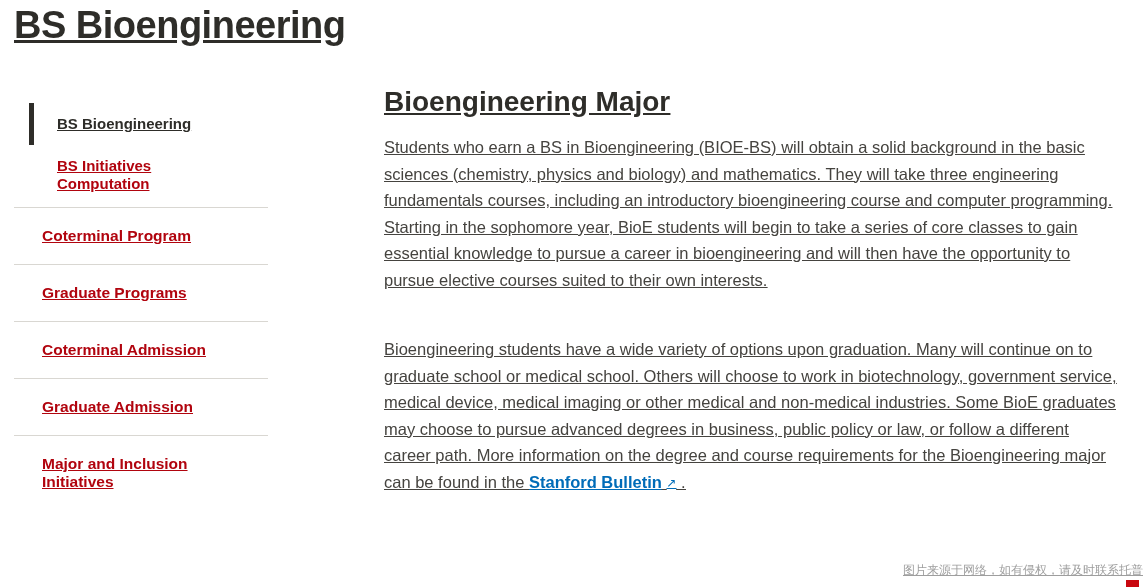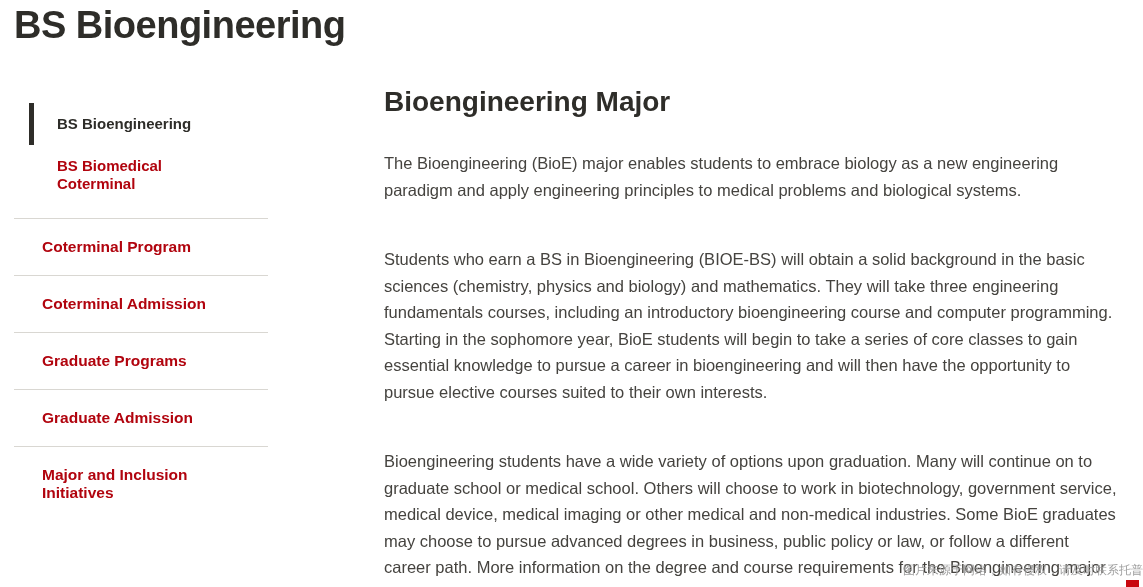--- a/index.html
+++ b/index.html
@@ -3,21 +3,21 @@
 <meta charset="utf-8">
 <style>
   :root{
     --cardinal-red:#B1040E;
     --text-dark:#2E2D29;
     --body-text:#45433F;
     --link-blue:#006CB8;
     --divider:#D9D7D2;
     --watermark-gray:#9E9E9E;
   }
-  *{box-sizing:border-box;margin:0;padding:0;}
+  *{box-sizing:border-box;margin:0;padding:0;text-decoration:underline;}
   html,body{width:1143px;height:587px;}
   body{
     position:relative;
     background:#ffffff;
     overflow:hidden;
     font-family:"Liberation Sans","DejaVu Sans",sans-serif;
     color:var(--text-dark);
   }
   
   .page-title{
@@ -77,34 +77,34 @@
     border-top:1px solid var(--divider);
     padding:19px 0 19px 28px;
     font-size:15.5px;
     line-height:18px;
     font-weight:600;
     color:var(--cardinal-red);
     text-decoration:none;
     cursor:pointer;
   }
   .nav-top .label{max-width:180px;display:inline-block;}
-  .nav-top.first{margin-top:13px;}
+  .nav-top.first{margin-top:2px;}
   
   .main{
     position:absolute;
     left:384px;
     top:86px;
     width:734px;
   }
   .section-heading{
     font-size:28px;
     line-height:32px;
     font-weight:700;
     color:var(--text-dark);
-    margin:0 0 32px 0;
+    margin:0 0 16px 0;
   }
   .main p{
     font-size:16.5px;
     line-height:26.5px;
     color:var(--body-text);
     margin:0 0 43px 0;
   }
   .ext-link{
     color:var(--link-blue);
     font-weight:700;
@@ -144,44 +144,43 @@
 <h1 class="page-title">BS Bioengineering</h1>
 
 <nav class="sidebar">
 
   <div class="nav-sub active">
     <span class="active-bar"></span>
     <span class="label">BS Bioengineering</span>
   </div>
 
   <a class="nav-sub">
-    <span class="label">BS Biomedical Coterminal</span>
+    <span class="label">BS Initiatives Computation</span>
   </a>
 
   <a class="nav-top first">
     <span class="label">Coterminal Program</span>
   </a>
   <a class="nav-top">
-    <span class="label">Coterminal Admission</span>
+    <span class="label">Graduate Programs</span>
   </a>
   <a class="nav-top">
-    <span class="label">Graduate Programs</span>
+    <span class="label">Coterminal Admission</span>
   </a>
   <a class="nav-top">
     <span class="label">Graduate Admission</span>
   </a>
   <a class="nav-top">
     <span class="label">Major and Inclusion Initiatives</span>
   </a>
 </nav>
 
 <main class="main">
   <h2 class="section-heading">Bioengineering Major</h2>
 
-  <p>The Bioengineering (BioE) major enables students to embrace biology as a new engineering paradigm and apply engineering principles to medical problems and biological systems.</p>
 
   <p>Students who earn a BS in Bioengineering (BIOE-BS) will obtain a solid background in the basic sciences (chemistry, physics and biology) and mathematics. They will take three engineering fundamentals courses, including an introductory bioengineering course and computer programming. Starting in the sophomore year, BioE students will begin to take a series of core classes to gain essential knowledge to pursue a career in bioengineering and will then have the opportunity to pursue elective courses suited to their own interests.</p>
 
   <p><span>Bioengineering students have a wide variety of options upon graduation. Many will continue on to graduate school or medical school. Others will choose to work in biotechnology, government service, medical device, medical imaging or other medical and non-medical industries. Some BioE graduates may choose to pursue advanced degrees in business, public policy or law, or follow a different career path. More information on the degree and course requirements for the Bioengineering major can be found in the </span><a class="ext-link"><span>Stanford Bulletin</span> <span class="ext-icon">↗</span></a><span> .</span></p>
 </main>
 
 <div class="watermark">图片来源于网络，如有侵权，请及时联系托普仕留学删除</div>
 <div class="corner-red"></div>
 
 </body></html>

